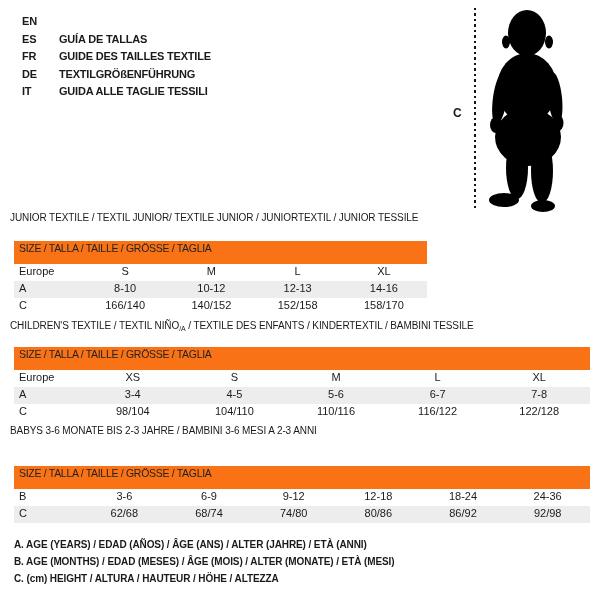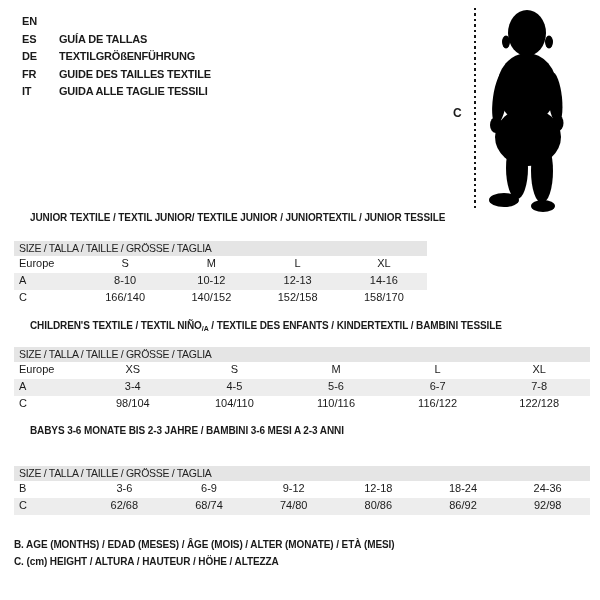--- a/index.html
+++ b/index.html
@@ -16,33 +16,33 @@
 
   
   .guide-line {
     position:absolute; left:474px; top:8px; width:2px; height:203px;
     background:repeating-linear-gradient(to bottom, #141414 0 2.5px, transparent 2.5px 5.5px);
   }
   .figure-label { position:absolute; left:453px; top:106px; font-weight:bold; font-size:12px; }
   .baby { position:absolute; left:487px; top:6px; }
 
   
-  .section-title { position:absolute; left:30px; font-weight:bold; font-size:10px; letter-spacing:-0.1px; white-space:nowrap; }
+  .section-title { position:absolute; left:10px; font-weight:normal; font-size:10px; letter-spacing:-0.1px; white-space:nowrap; }
   #t1-title { top:212px; }
   #t2-title { top:320px; }
   #t3-title { top:422px; line-height:17px; }
   .subsc { font-size:7px; vertical-align:-2px; }
 
   
   .size-table { position:absolute; left:14px; font-size:11px; }
   #t1 { top:241px; width:413px; }
   #t2 { top:347px; width:576px; }
   #t3 { top:466px; width:576px; }
   .size-bar {
-    background:#e5e5e5; height:15px; line-height:15px;
+    background:#f97316; height:23px; line-height:15px;
     padding-left:5px; font-size:10.5px; letter-spacing:-0.3px; color:#222222;
   }
   .trow { display:grid; height:17px; line-height:15px; }
   .cols4 { grid-template-columns:68px repeat(4, 1fr); }
   .cols5 { grid-template-columns:68px repeat(5, 1fr); }
   .cols6 { grid-template-columns:68px repeat(6, 1fr); }
   .trow .rlabel { padding-left:5px; text-align:left; }
   .trow .cell { text-align:center; }
   .shade { background:#ededed; }
 
@@ -54,26 +54,26 @@
 
 <div class="lang-block">
   <div class="lang-row">
     <span class="lang-code">EN</span>
   </div>
   <div class="lang-row">
     <span class="lang-code">ES</span>
     <span>GUÍA DE TALLAS</span>
   </div>
   <div class="lang-row">
+    <span class="lang-code">FR</span>
+    <span>GUIDE DES TAILLES TEXTILE</span>
+  </div>
+  <div class="lang-row">
     <span class="lang-code">DE</span>
     <span>TEXTILGRÖßENFÜHRUNG</span>
-  </div>
-  <div class="lang-row">
-    <span class="lang-code">FR</span>
-    <span>GUIDE DES TAILLES TEXTILE</span>
   </div>
   <div class="lang-row">
     <span class="lang-code">IT</span>
     <span>GUIDA ALLE TAGLIE TESSILI</span>
   </div>
 </div>
 
 <div class="guide-line"></div>
 <div class="figure-label">C</div>
 <svg class="baby" width="92" height="208" viewBox="0 0 92 208" aria-hidden="true">
@@ -168,15 +168,16 @@
     <span class="cell">62/68</span>
     <span class="cell">68/74</span>
     <span class="cell">74/80</span>
     <span class="cell">80/86</span>
     <span class="cell">86/92</span>
     <span class="cell">92/98</span>
   </div>
 </div>
 
 <div class="footnotes">
+  <div>A. AGE (YEARS) / EDAD (AÑOS) / ÂGE (ANS) / ALTER (JAHRE) / ETÀ (ANNI)</div>
   <div>B. AGE (MONTHS) / EDAD (MESES) / ÂGE (MOIS) / ALTER (MONATE) / ETÀ (MESI)</div>
   <div>C. (cm) HEIGHT / ALTURA / HAUTEUR / HÖHE / ALTEZZA</div>
 </div>
 
 </body></html>

